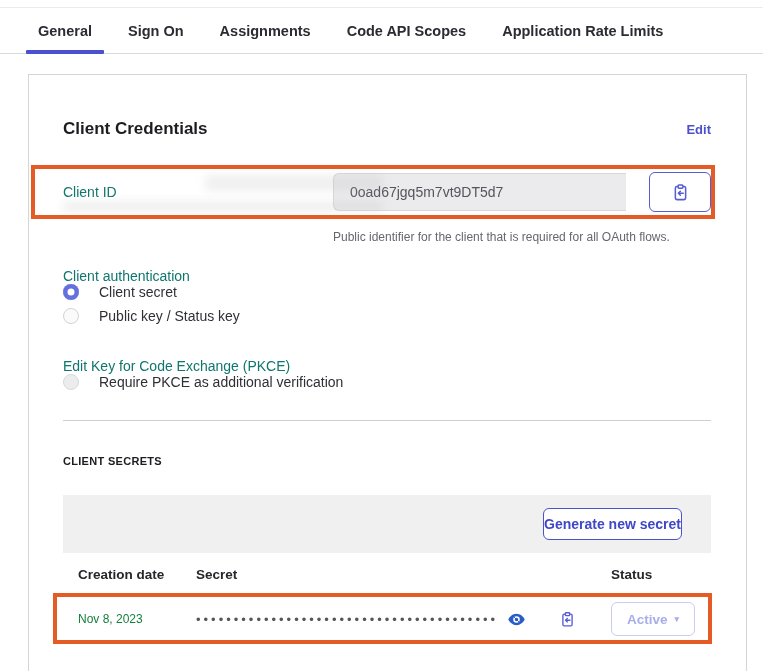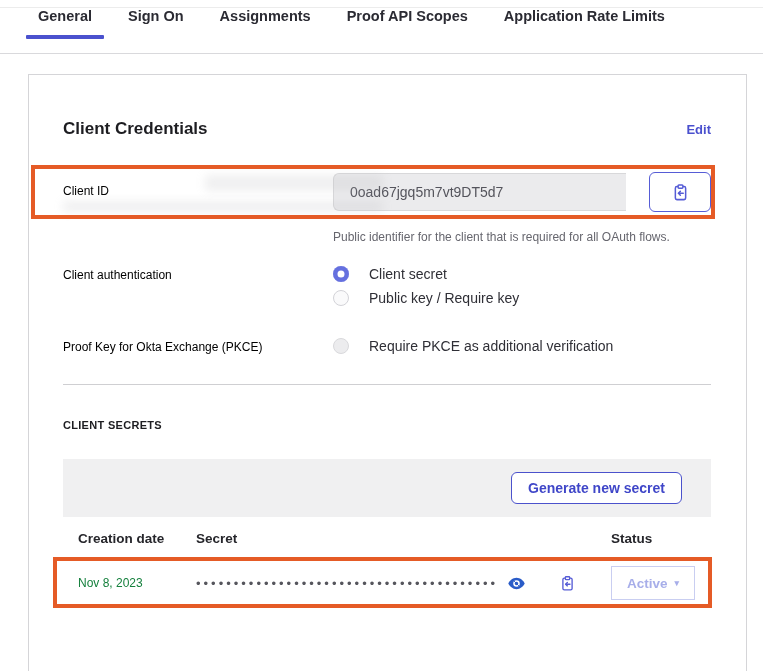--- a/index.html
+++ b/index.html
@@ -1,60 +1,60 @@
 <!DOCTYPE html>
 <html><head>
 <meta charset="utf-8">
 <style>
   * { margin:0; padding:0; box-sizing:border-box; }
   html,body { width:763px; height:672px; overflow:hidden; background:#fff;
     font-family:"Liberation Sans", sans-serif; color:#3f3f46; }
 
   
   .top-hairline { height:8px; border-bottom:1px solid #ececec; }
-  .tabbar { display:flex; align-items:flex-start; padding-left:26px; height:46px;
+  .tabbar { display:flex; align-items:flex-end; padding-left:26px; height:46px;
     border-bottom:1px solid #d9d9dc; background:#fff; }
   .tab { padding:0 12px 14px 12px; margin-right:12px; font-size:14.5px; font-weight:700;
     color:#2b2b33; position:relative; cursor:pointer; white-space:nowrap; }
   .tab.active::after { content:""; position:absolute; left:0; right:0; bottom:-1px;
     height:4px; background:#4b51ce; border-radius:1px; }
 
   
   .card { position:relative; width:719px; margin:20px 0 0 28px; height:597px;
     background:#fff; border:1px solid #d5d5d8; border-bottom:none;
     padding:0 35px 0 34px; }
 
   .cc-header { display:flex; justify-content:space-between; align-items:center;
     margin-top:44px; }
   .cc-title { font-size:17px; font-weight:700; color:#1d1d21; }
   .edit-link { font-size:13px; font-weight:700; color:#4a50ce; cursor:pointer; }
 
   
   .client-id-row { position:relative; display:flex; align-items:center; margin-top:34px; }
   .hl-box { position:absolute; border:4px solid #e55b26; pointer-events:none; z-index:5; }
   .hl-1 { left:-32px; right:-4px; top:-8px; bottom:-7px; }
-  .field-label { font-size:12px; color:#000000; }
+  .field-label { font-size:14px; color:#0f766e; }
   .client-id-row .field-label { width:270px; align-self:flex-start; margin-top:11px; }
   .blur-a, .blur-b { position:absolute; background:#b9b9bd; filter:blur(5px); opacity:.22;
     border-radius:3px; pointer-events:none; }
   .blur-a { left:142px; top:2px; width:178px; height:16px; }
   .blur-b { left:0px; top:28px; width:320px; height:11px; }
   .id-input-group { display:flex; flex:1;gap:23px; }
   .id-input { flex:1; height:38px; background:#ebebed; border:1px solid #d8d8da;
     border-right:none; border-radius:6px 0 0 6px; display:flex; align-items:center;
     padding-left:16px; font-size:14px; color:#54545c; }
   .copy-btn { width:62px; height:40px; margin-top:-1px; background:#fff;
     border:1.5px solid #565cd6; border-radius:6px; display:flex; align-items:center;
     justify-content:center; cursor:pointer; }
 
   .helper-text { margin:12px 0 0 270px; max-width:352px; font-size:12px;
     line-height:26px; color:#66666e; }
 
   
-  .form-row { display:flex; margin-top:16px; }
+  .form-row { display:flex; margin-top:16px;flex-direction:column; }
   .form-row .field-label { width:270px; margin-top:2px; }
   .choices { display:flex; flex-direction:column; gap:8px; }
   .choice { display:flex; align-items:center; gap:20px; cursor:pointer; }
   .radio { width:16px; height:16px; border-radius:50%; flex:none; }
   .radio.on { background:#6570df; box-shadow:inset 0 0 0 4.5px #6570df, inset 0 0 0 8px #fff;
     border:none; position:relative; }
   .radio.on::after { content:""; position:absolute; left:5px; top:5px; width:6px; height:6px;
     border-radius:50%; background:#fff; }
   .radio.off { background:#fafafb; border:1.5px solid #d3d3d8; }
   .checkbox-circle { width:16px; height:16px; border-radius:50%; background:#ececee;
@@ -62,56 +62,56 @@
   .choice-label { font-size:14px; color:#2f2f36; }
   .pkce-row { margin-top:32px; }
 
   .divider { height:1px; background:#cfcfd2; margin-top:30px; }
 
   
   .cs-title { margin-top:34px; font-size:11px; font-weight:700; color:#1d1d21;
     letter-spacing:.3px; }
   .cs-panel { margin-top:28px; height:58px; background:#f0f0f1; display:flex;
     align-items:center; justify-content:flex-end; padding-right:29px; }
-  .generate-btn { height:32px; padding:0 16px; background:#fff; border:1px solid #4b52cc;
+  .generate-btn { height:32px; padding:0 0; background:#fff; border:1px solid #4b52cc;
     border-radius:6px; color:#3f46c8; font-size:14px; font-weight:700; cursor:pointer;
     font-family:"Liberation Sans", sans-serif; }
 
   .table-header { display:flex; align-items:center; height:43px; padding-left:15px;
     border-bottom:1px solid #d8d8da; font-size:13.5px; font-weight:700; color:#26262b; }
   .col-date { width:118px; flex:none; }
   .col-secret { flex:1; display:flex; align-items:center; }
   .col-status { width:100px; flex:none; }
 
   .secret-row { position:relative; display:flex; align-items:center; height:46px;
     padding-left:15px; }
   .hl-2 { left:-10px; right:-1px; top:-3px; bottom:-2px; }
   .date-cell { font-size:12px; color:#15803d; }
   .masked { font-size:13px; letter-spacing:3px; color:#55555c; white-space:nowrap;
     overflow:hidden; max-width:330px; }
   .eye-btn, .copy-sm-btn { background:none; border:none; cursor:pointer; display:flex;
     align-items:center; padding:0; }
   .eye-btn { margin-left:10px; }
   .copy-sm-btn { margin-left:34px; }
   .status-btn { height:34px; width:84px; background:#fff; border:1px solid #c9cef1;
-    border-radius:0; color:#a7aee9; font-size:13.5px; font-weight:700; cursor:pointer;
+    border-radius:6px; color:#a7aee9; font-size:13.5px; font-weight:700; cursor:pointer;
     display:flex; align-items:center; justify-content:center; gap:7px;
     font-family:"Liberation Sans", sans-serif; }
   .caret { font-size:9px; }
 </style>
 </head>
 <body>
 
 <div class="top-hairline"></div>
 
 <nav class="tabbar">
   <div class="tab active">General</div>
   <div class="tab">Sign On</div>
   <div class="tab">Assignments</div>
-  <div class="tab">Proof API Scopes</div>
+  <div class="tab">Code API Scopes</div>
   <div class="tab">Application Rate Limits</div>
 </nav>
 
 <div class="card">
 
   <div class="cc-header">
     <div class="cc-title">Client Credentials</div>
     <a class="edit-link">Edit</a>
   </div>
 
@@ -139,27 +139,27 @@
 
   <div class="form-row">
     <div class="field-label">Client authentication</div>
     <div class="choices">
       <label class="choice">
         <span class="radio on"></span>
         <span class="choice-label">Client secret</span>
       </label>
       <label class="choice">
         <span class="radio off"></span>
-        <span class="choice-label">Public key / Require key</span>
+        <span class="choice-label">Public key / Status key</span>
       </label>
     </div>
   </div>
 
   <div class="form-row pkce-row">
-    <div class="field-label">Proof Key for Okta Exchange (PKCE)</div>
+    <div class="field-label">Edit Key for Code Exchange (PKCE)</div>
     <label class="choice">
       <span class="checkbox-circle"></span>
       <span class="choice-label">Require PKCE as additional verification</span>
     </label>
   </div>
 
   <div class="divider"></div>
 
   <div class="cs-title">CLIENT SECRETS</div>
 

